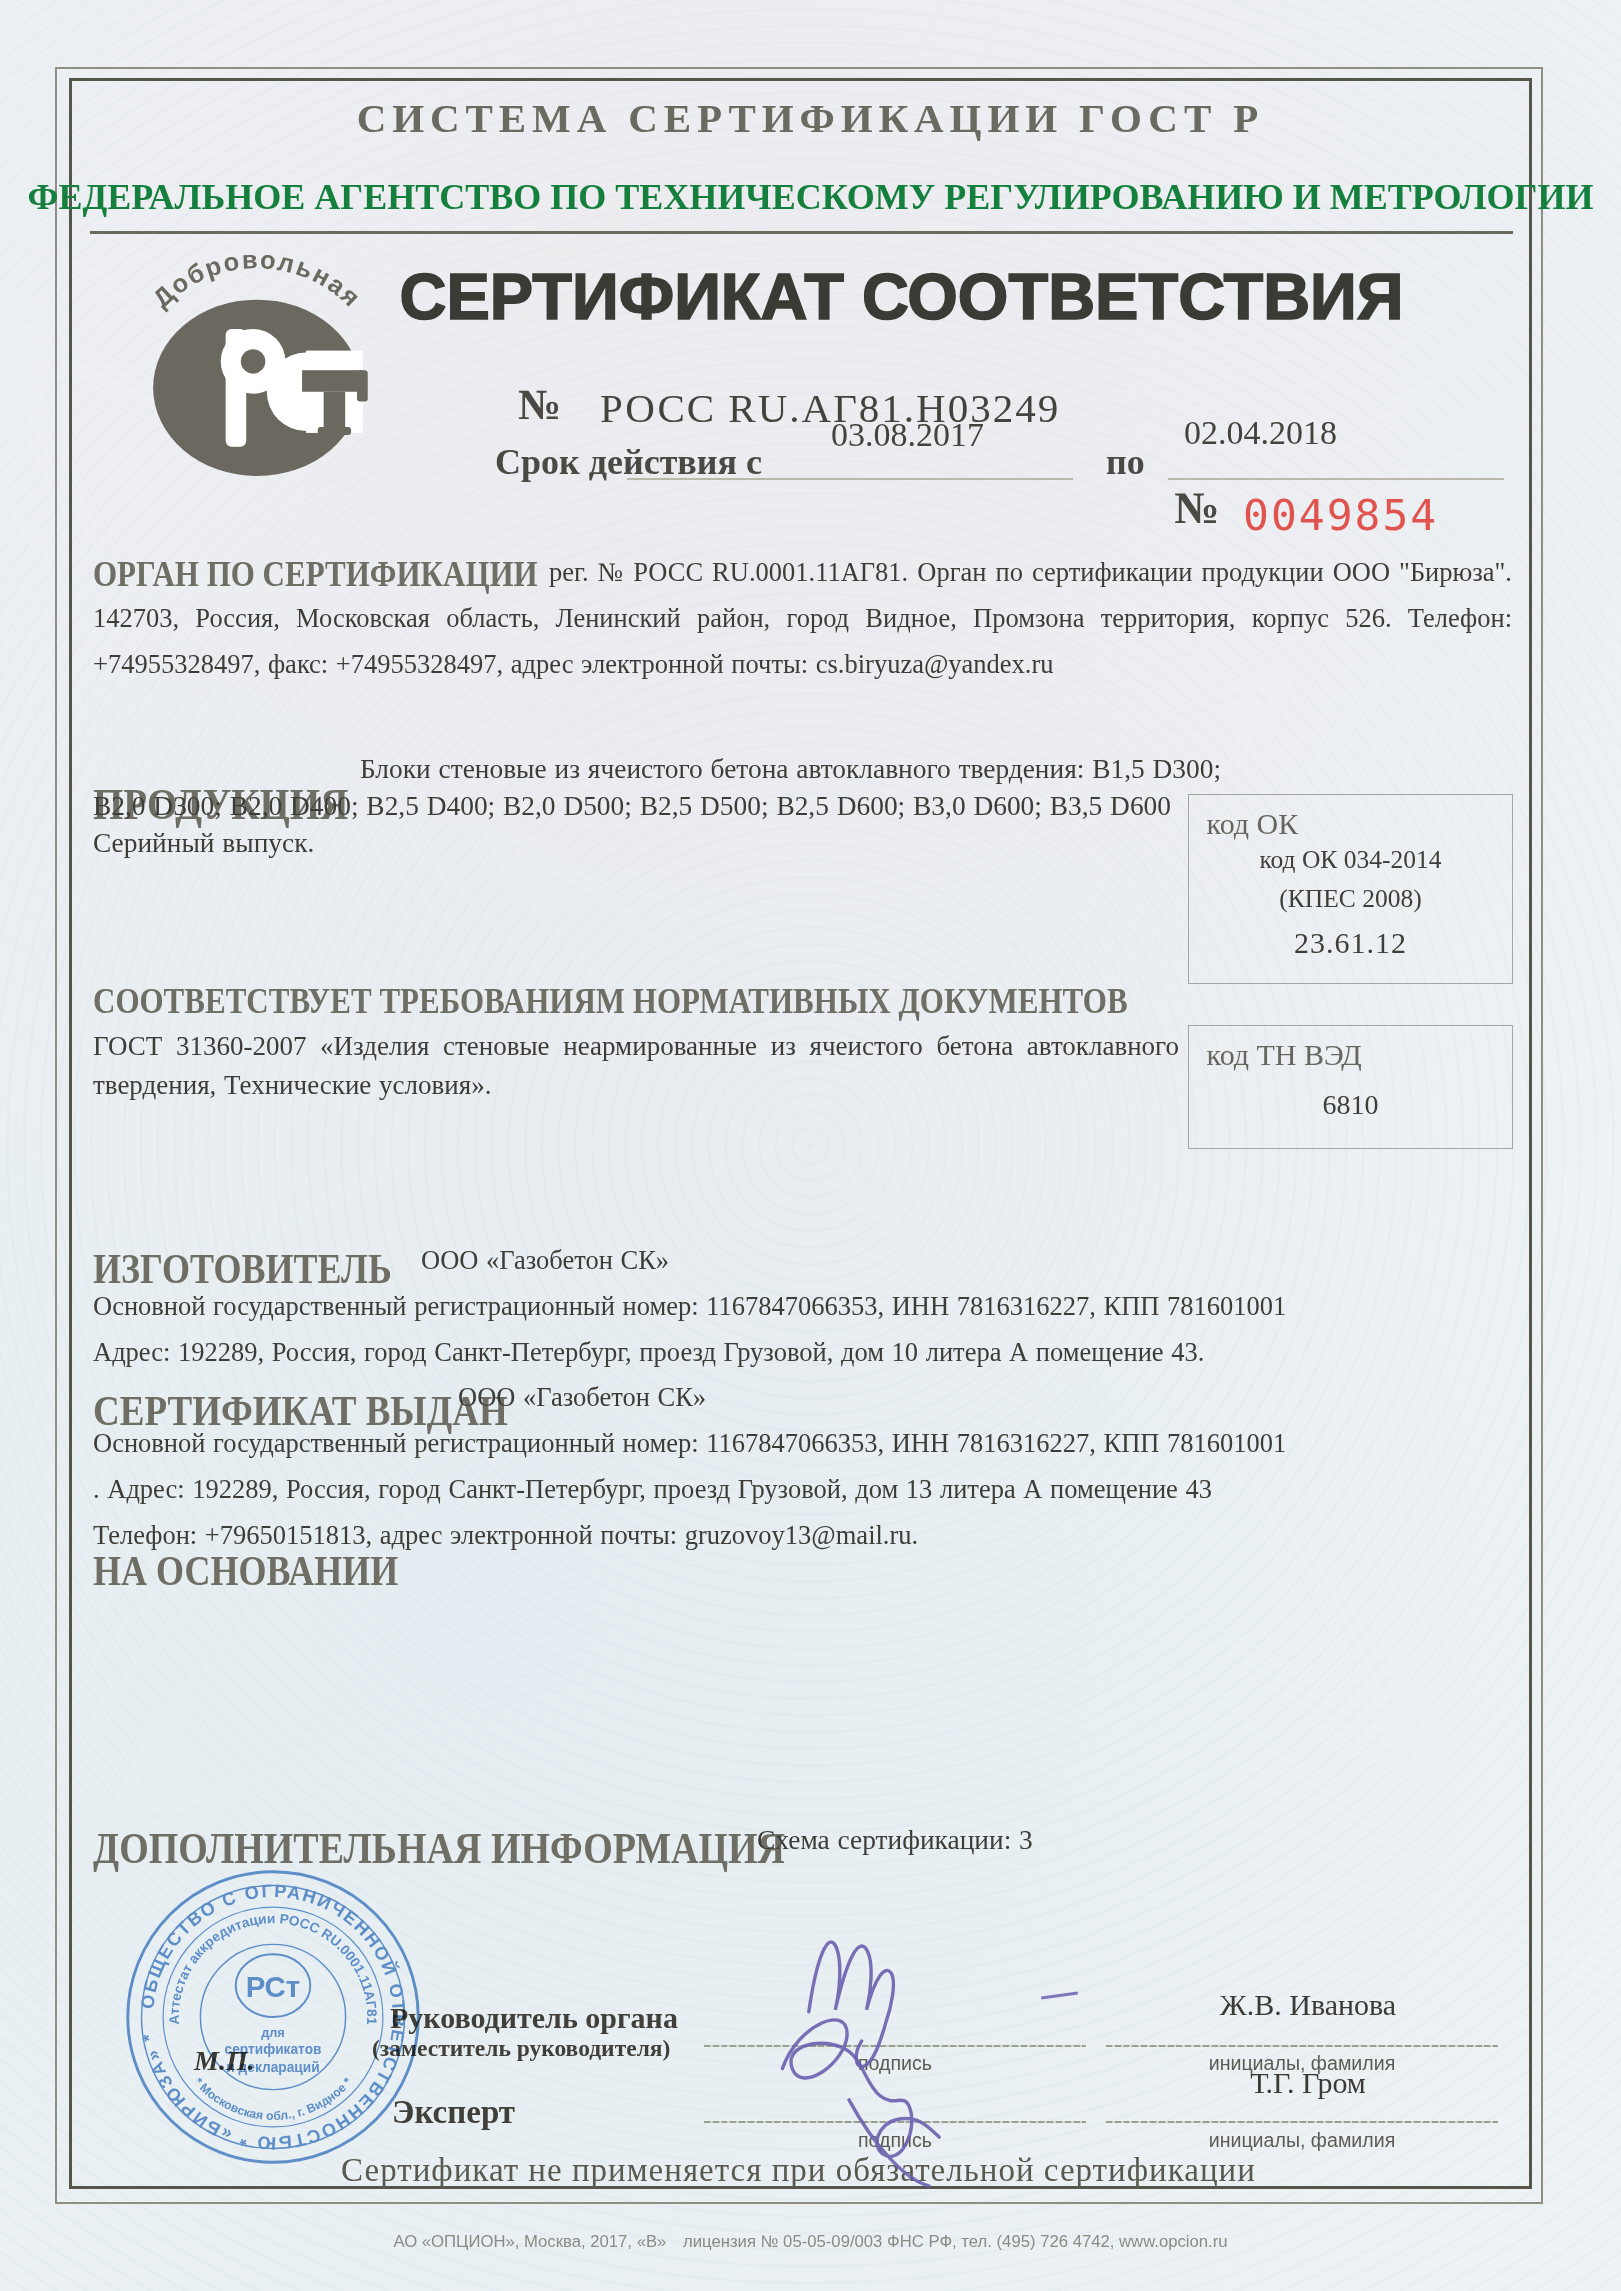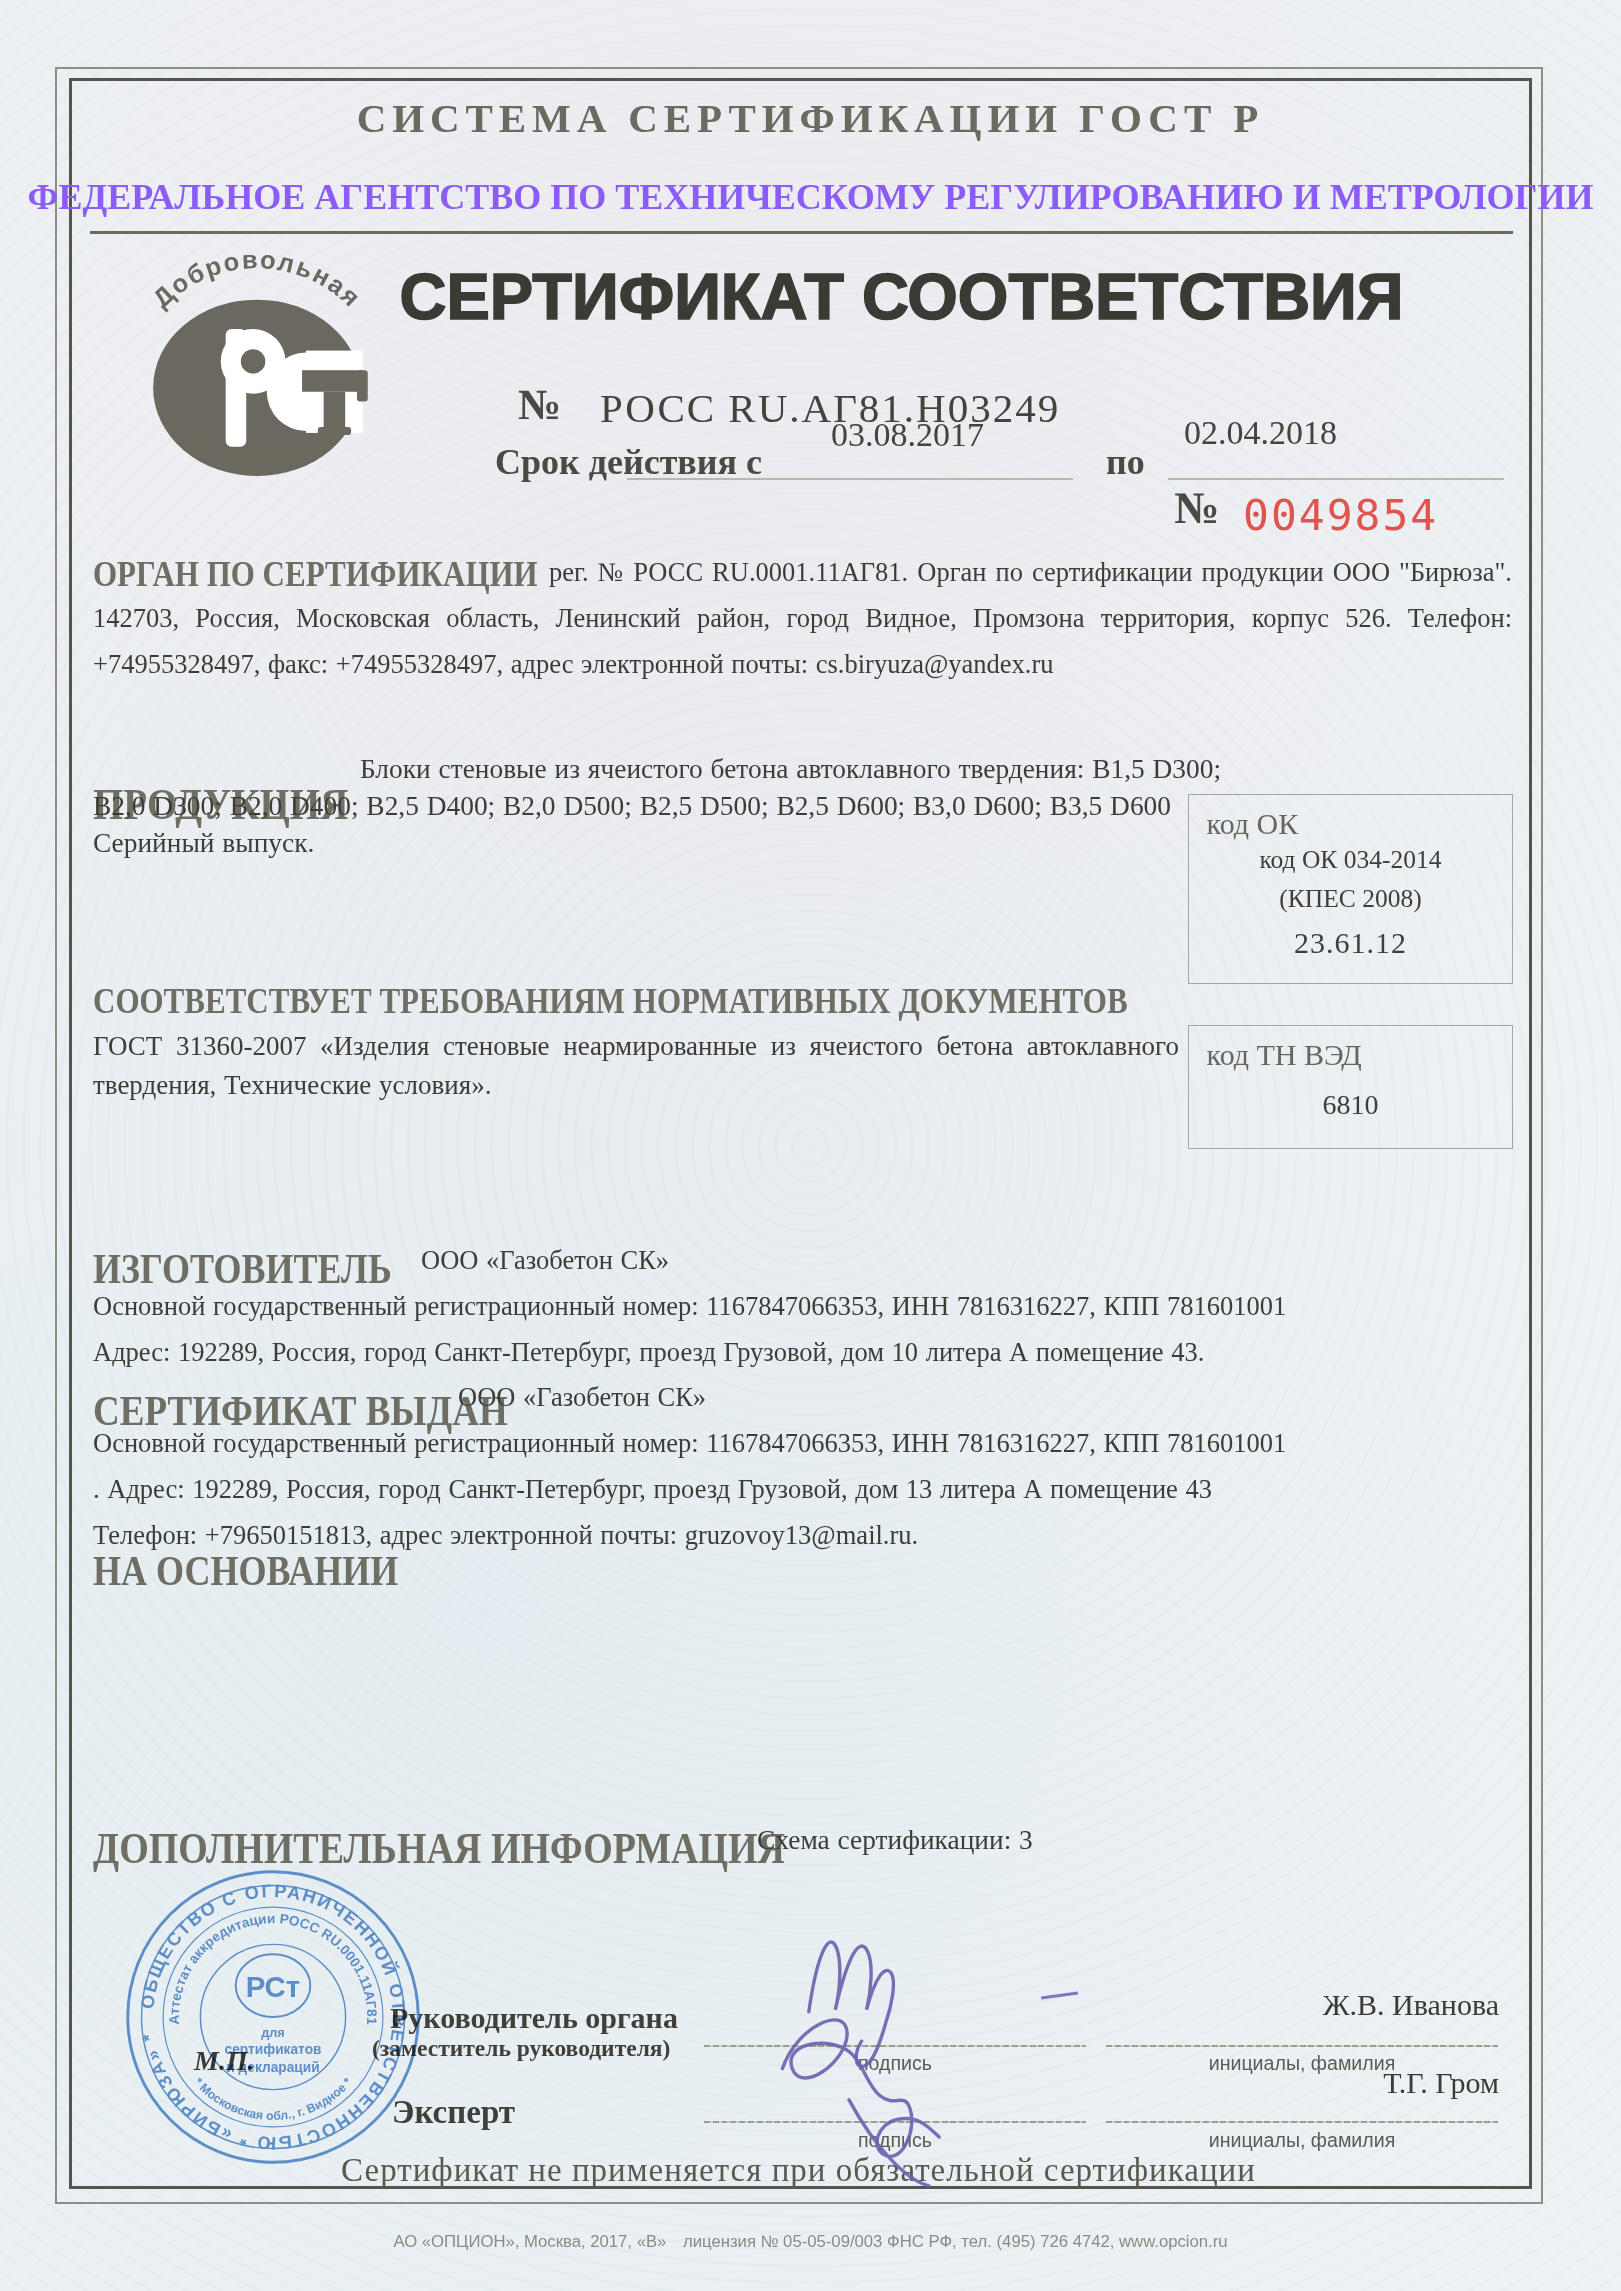--- a/index.html
+++ b/index.html
@@ -8,21 +8,21 @@
   .page::before{content:"";position:absolute;inset:0;pointer-events:none;
         background:
           radial-gradient(circle at 45% 18%, rgba(235,215,225,.25), transparent 55%),
           radial-gradient(circle at 30% 70%, rgba(150,190,215,.10), transparent 60%),
           repeating-radial-gradient(circle at 50% 50%, rgba(130,170,200,.045) 0 2.9px, transparent 2.9px 16.7px);}
   .abs{position:absolute;}
   .frame-outer{left:55px;top:67px;width:1484px;height:2133px;border:2px solid #908e83;}
   .frame-inner{left:69px;top:78px;width:1457px;height:2105px;border:3.9px solid #565549;}
   .hdr1{left:0;right:0;top:94px;text-align:center;font-weight:bold;font-size:41px;
         letter-spacing:5.9px;color:#6b6a60;}
-  .hdr2{left:0;right:0;top:176px;text-align:center;font-weight:bold;font-size:36px;color:#8b5cf6;}
+  .hdr2{left:0;right:0;top:176px;text-align:center;font-weight:bold;font-size:36px;color:#15803d;}
   .hrule{left:90px;top:231px;width:1423px;height:2.9px;background:#6b6a5f;}
   .title{left:372px;top:259px;width:1059px;text-align:center;
         font-family:"Liberation Sans",sans-serif;font-weight:bold;font-size:65px;color:#3b3b36;
         -webkit-text-stroke:1.6px #3b3b36;letter-spacing:0px;}
   .no-label{font-weight:bold;color:#4a4943;}
   .cert-no{font-size:41px;letter-spacing:2px;color:#43423c;}
   .validity{font-weight:bold;font-size:36px;color:#4a4943;}
   .date{font-size:34px;color:#43423c;}
   .date-line{height:2px;background:#b9b8aa;}
   .rednum{font-family:"DejaVu Sans Mono",monospace;font-size:43px;color:#e0534e;letter-spacing:2px;}
@@ -31,21 +31,21 @@
   .bd{position:absolute;font-size:26.5px;line-height:46px;color:#3d3c36;z-index:2;word-spacing:1px;}
   .just{text-align:justify;}
   .block-line{display:block;text-indent:0;}
   .codebox{position:absolute;border:1.5px solid #a2a89f;z-index:1;}
   .codebox .cap{display:block;font-size:30px;color:#67665e;padding:11.8px 0 0 17.6px;}
   .codebox .c{display:block;text-align:center;color:#3f3e38;}
   .cap-sm{position:absolute;font-family:"Liberation Sans",sans-serif;font-size:19.6px;
         color:#5d5c54;text-align:center;}
   .sig-line{position:absolute;height:2px;z-index:1;
         background:repeating-linear-gradient(90deg,#99a08b 0 5.9px,rgba(153,160,139,.35) 5.9px 8.8px);}
-  .sig-name{position:absolute;font-size:30px;color:#3b3a34;text-align:right;}
+  .sig-name{position:absolute;font-size:30px;color:#3b3a34;text-align:center;}
   .role{position:absolute;font-weight:bold;color:#413f39;}
   .mp{position:absolute;font-weight:bold;font-size:28px;color:#3a3933;z-index:4;}
   .stamp{position:absolute;z-index:5;opacity:.85;mix-blend-mode:multiply;}
   .sig{position:absolute;z-index:6;opacity:.9;}
   .sig-dash{position:absolute;width:37px;height:2.9px;background:#6c61b0;transform:rotate(-8deg);
         z-index:6;opacity:.85;}
   .statement{position:absolute;left:93px;top:2152px;width:1411px;text-align:center;
         font-size:33px;color:#5a594f;letter-spacing:1px;}
   .pfoot{position:absolute;left:0;top:2232px;width:1621px;text-align:center;
         font-family:"Liberation Sans",sans-serif;font-size:16.7px;color:#8b8b83;}

